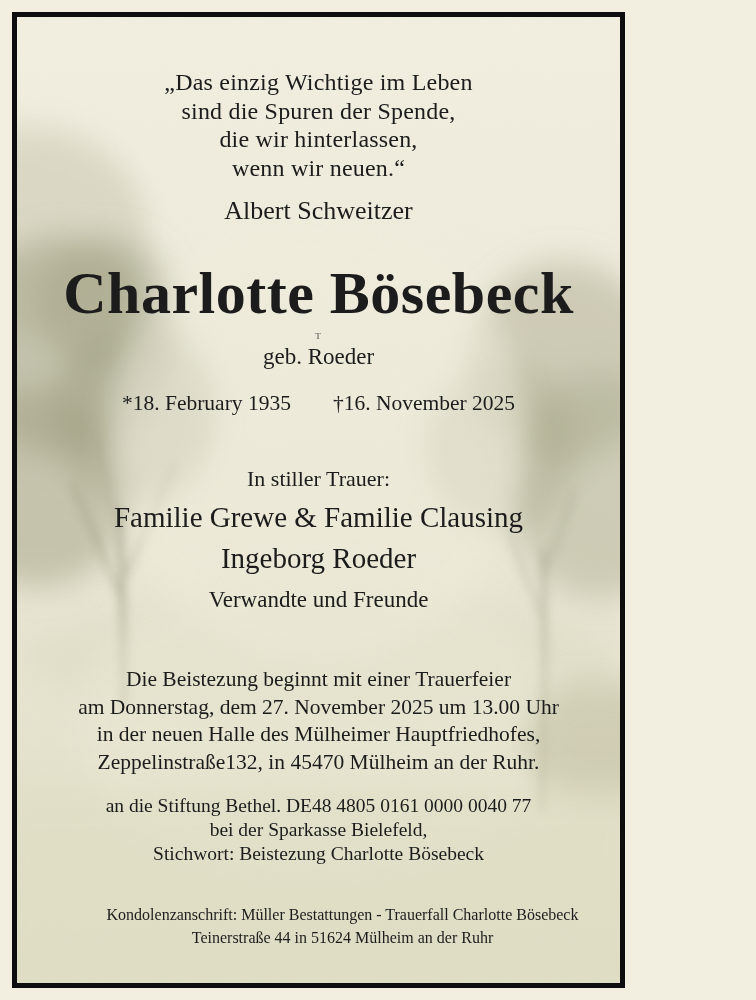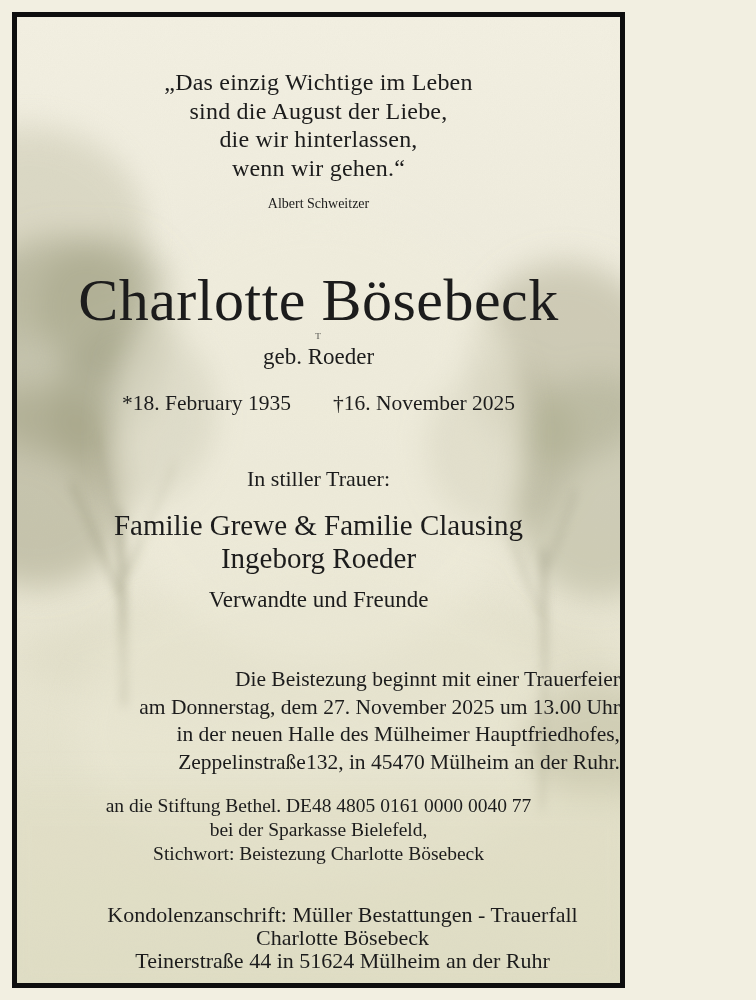--- a/index.html
+++ b/index.html
@@ -45,28 +45,28 @@
     text-align: center;
   }
   .quote {
     top: 51px;
     font-size: 24px;
     line-height: 28.5px;
     letter-spacing: 0.2px;
   }
   .quote-author {
     top: 179px;
-    font-size: 14px;
+    font-size: 26px;
   }
   .deceased-name {
     top: 243px;
     font-size: 60px;
     line-height: 66px;
-    font-weight: normal;
-    margin: 7px;
+    font-weight: bold;
+    margin: 0;
     letter-spacing: 0.5px;
   }
   .name-ornament {
     top: 314px;
     font-size: 9px;
     color: #4a4a45;
     letter-spacing: 1px;
   }
   .maiden-name {
     top: 327px;
@@ -81,45 +81,43 @@
     width: 42px;
   }
   .mourning-intro {
     top: 449px;
     font-size: 22px;
   }
   .mourners-1 {
     top: 482px;
     font-size: 29px;
     line-height: 36px;
-    margin-top: 8px;
   }
   .mourners-2 {
     top: 523px;
     font-size: 29px;
     line-height: 36px;
   }
   .relatives {
     top: 570px;
     font-size: 23px;
   }
   .funeral {
     top: 649px;
     font-size: 21.5px;
     line-height: 27.5px;
-    text-align: right;
   }
   .donation {
     top: 777px;
     font-size: 19.5px;
     line-height: 24px;
   }
   .condolence {
     top: 886px;
-    font-size: 22px;
+    font-size: 16px;
     line-height: 23px;
     margin-left: 48px;
   }
 </style>
 </head>
 <body>
 
 <div class="page">
   <div class="card">
 
@@ -182,23 +180,23 @@
 
       <rect x="-20" y="770" width="762" height="220" fill="#e2dfc6" opacity="0.55" filter="url(#soft)"></rect>
 
       <rect width="722" height="966" filter="url(#grain)"></rect>
     </svg>
 
     <div class="content">
 
       <div class="tblock quote">
         <div>„Das einzig Wichtige im Leben</div>
-        <div>sind die August der Liebe,</div>
+        <div>sind die Spuren der Spende,</div>
         <div>die wir hinterlassen,</div>
-        <div>wenn wir gehen.“</div>
+        <div>wenn wir neuen.“</div>
       </div>
       <div class="tblock quote-author">Albert Schweitzer</div>
 
       <h1 class="tblock deceased-name">Charlotte Bösebeck</h1>
       <div class="tblock name-ornament">T</div>
       <div class="tblock maiden-name">geb. Roeder</div>
 
       <div class="tblock dates">
         <span>*18. February 1935</span><span class="date-sep"></span><span>†16. November 2025</span>
       </div>

